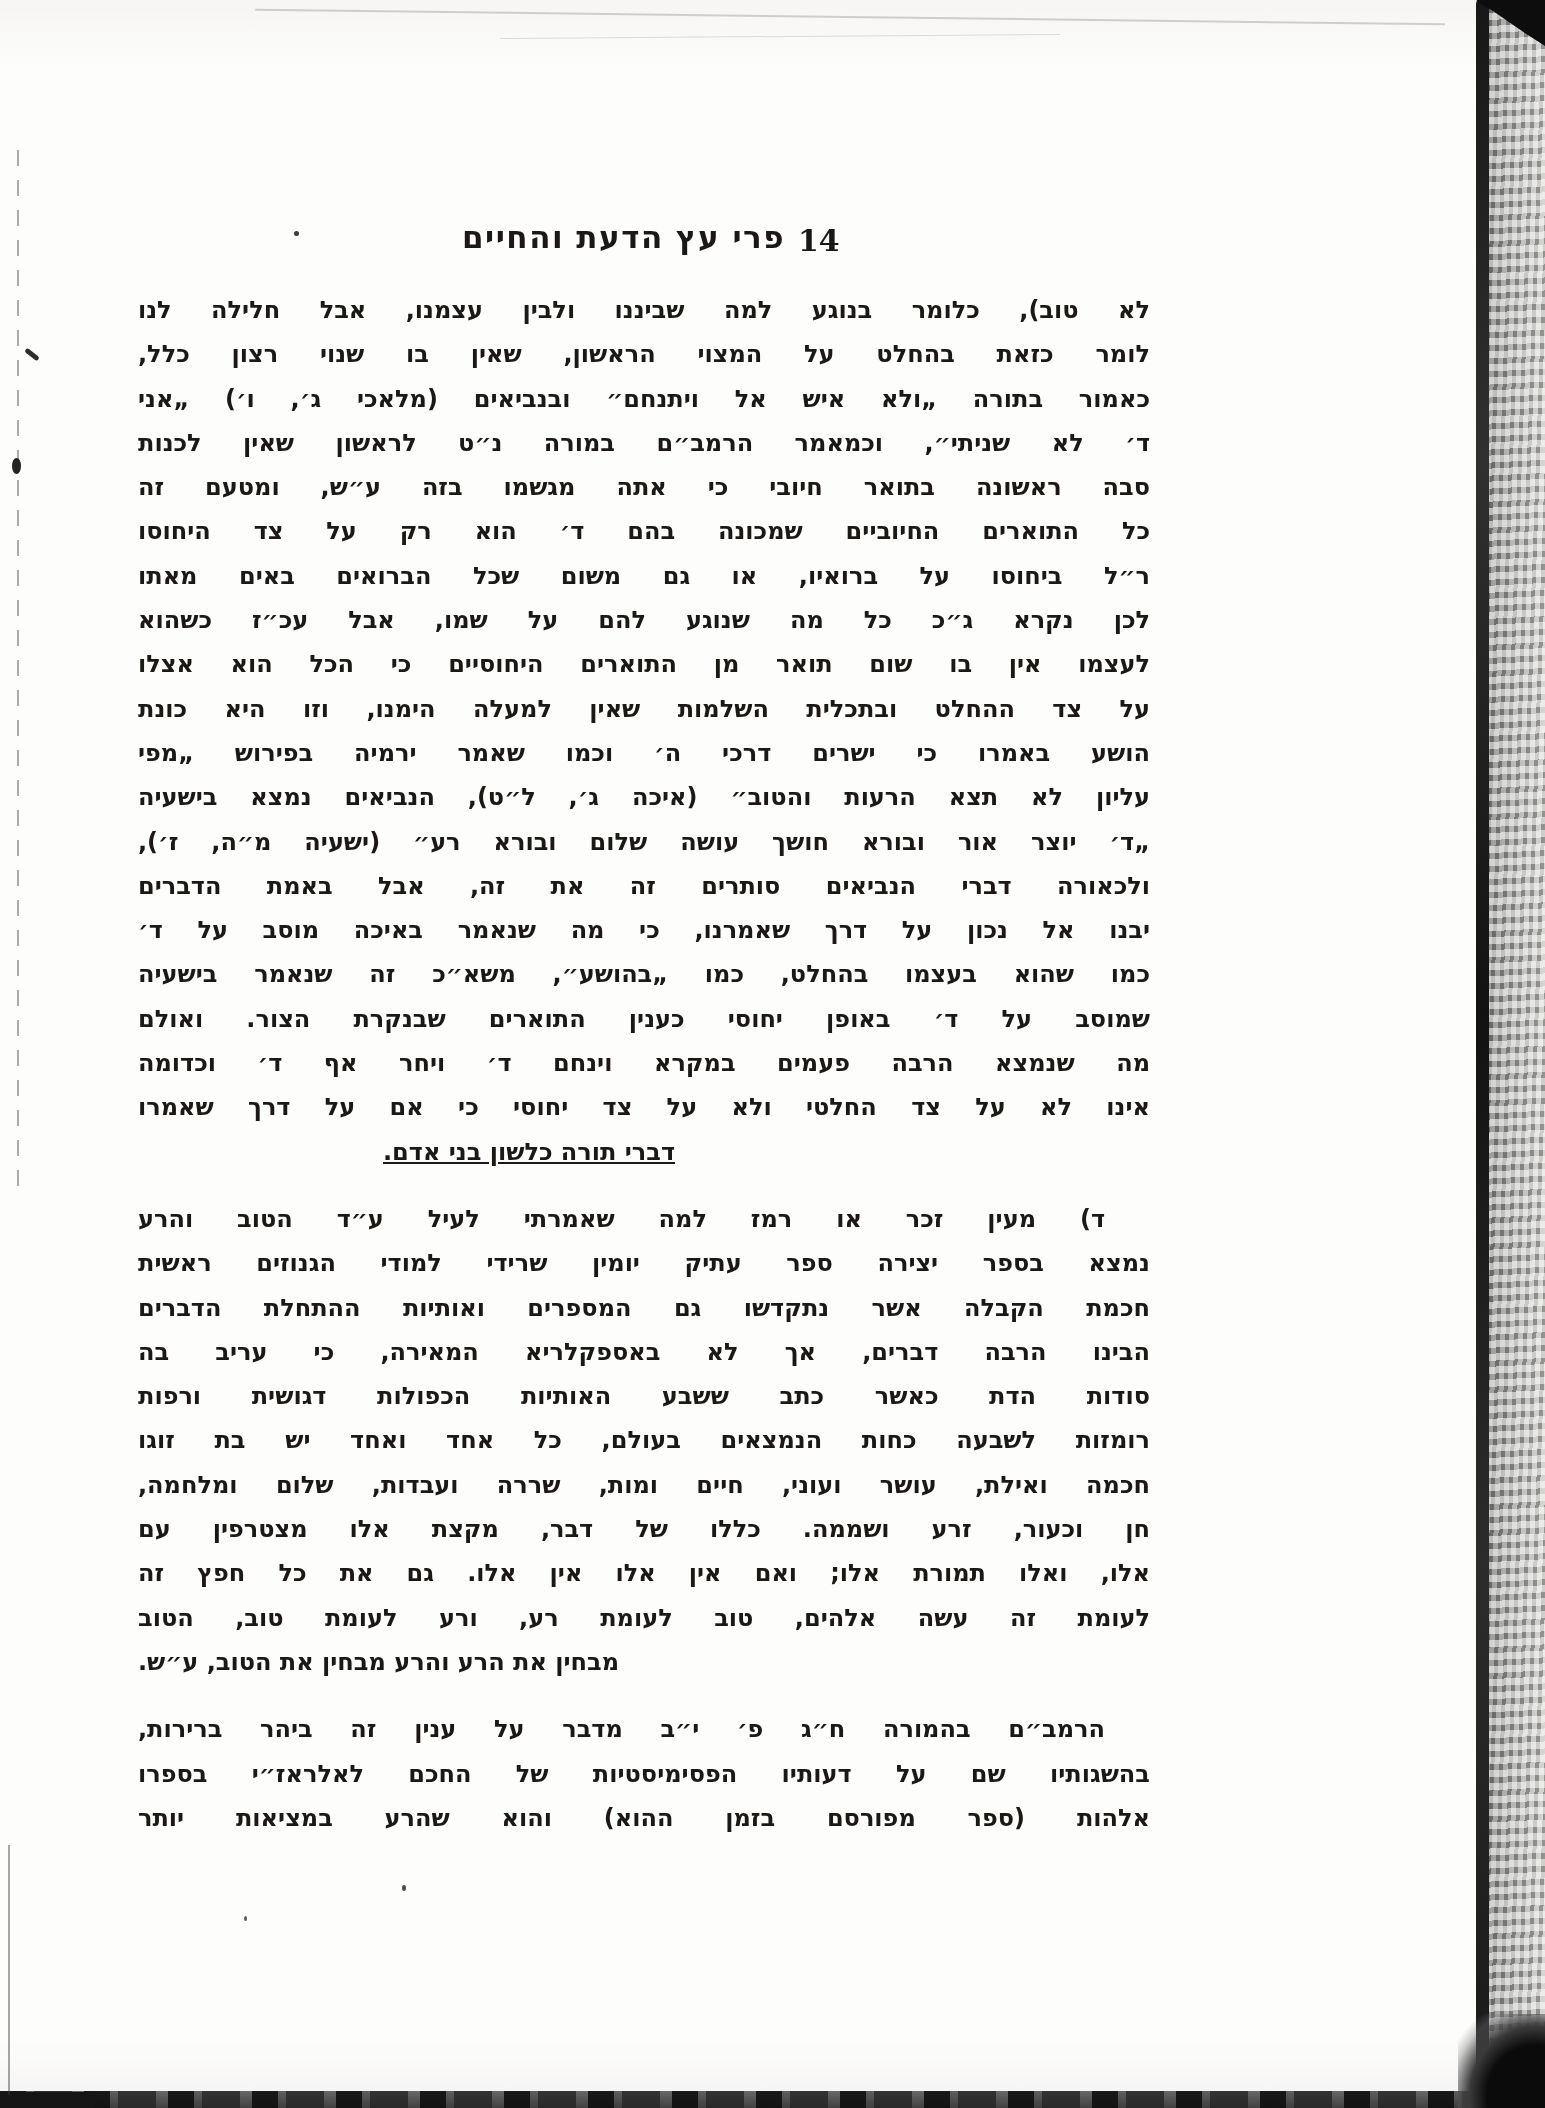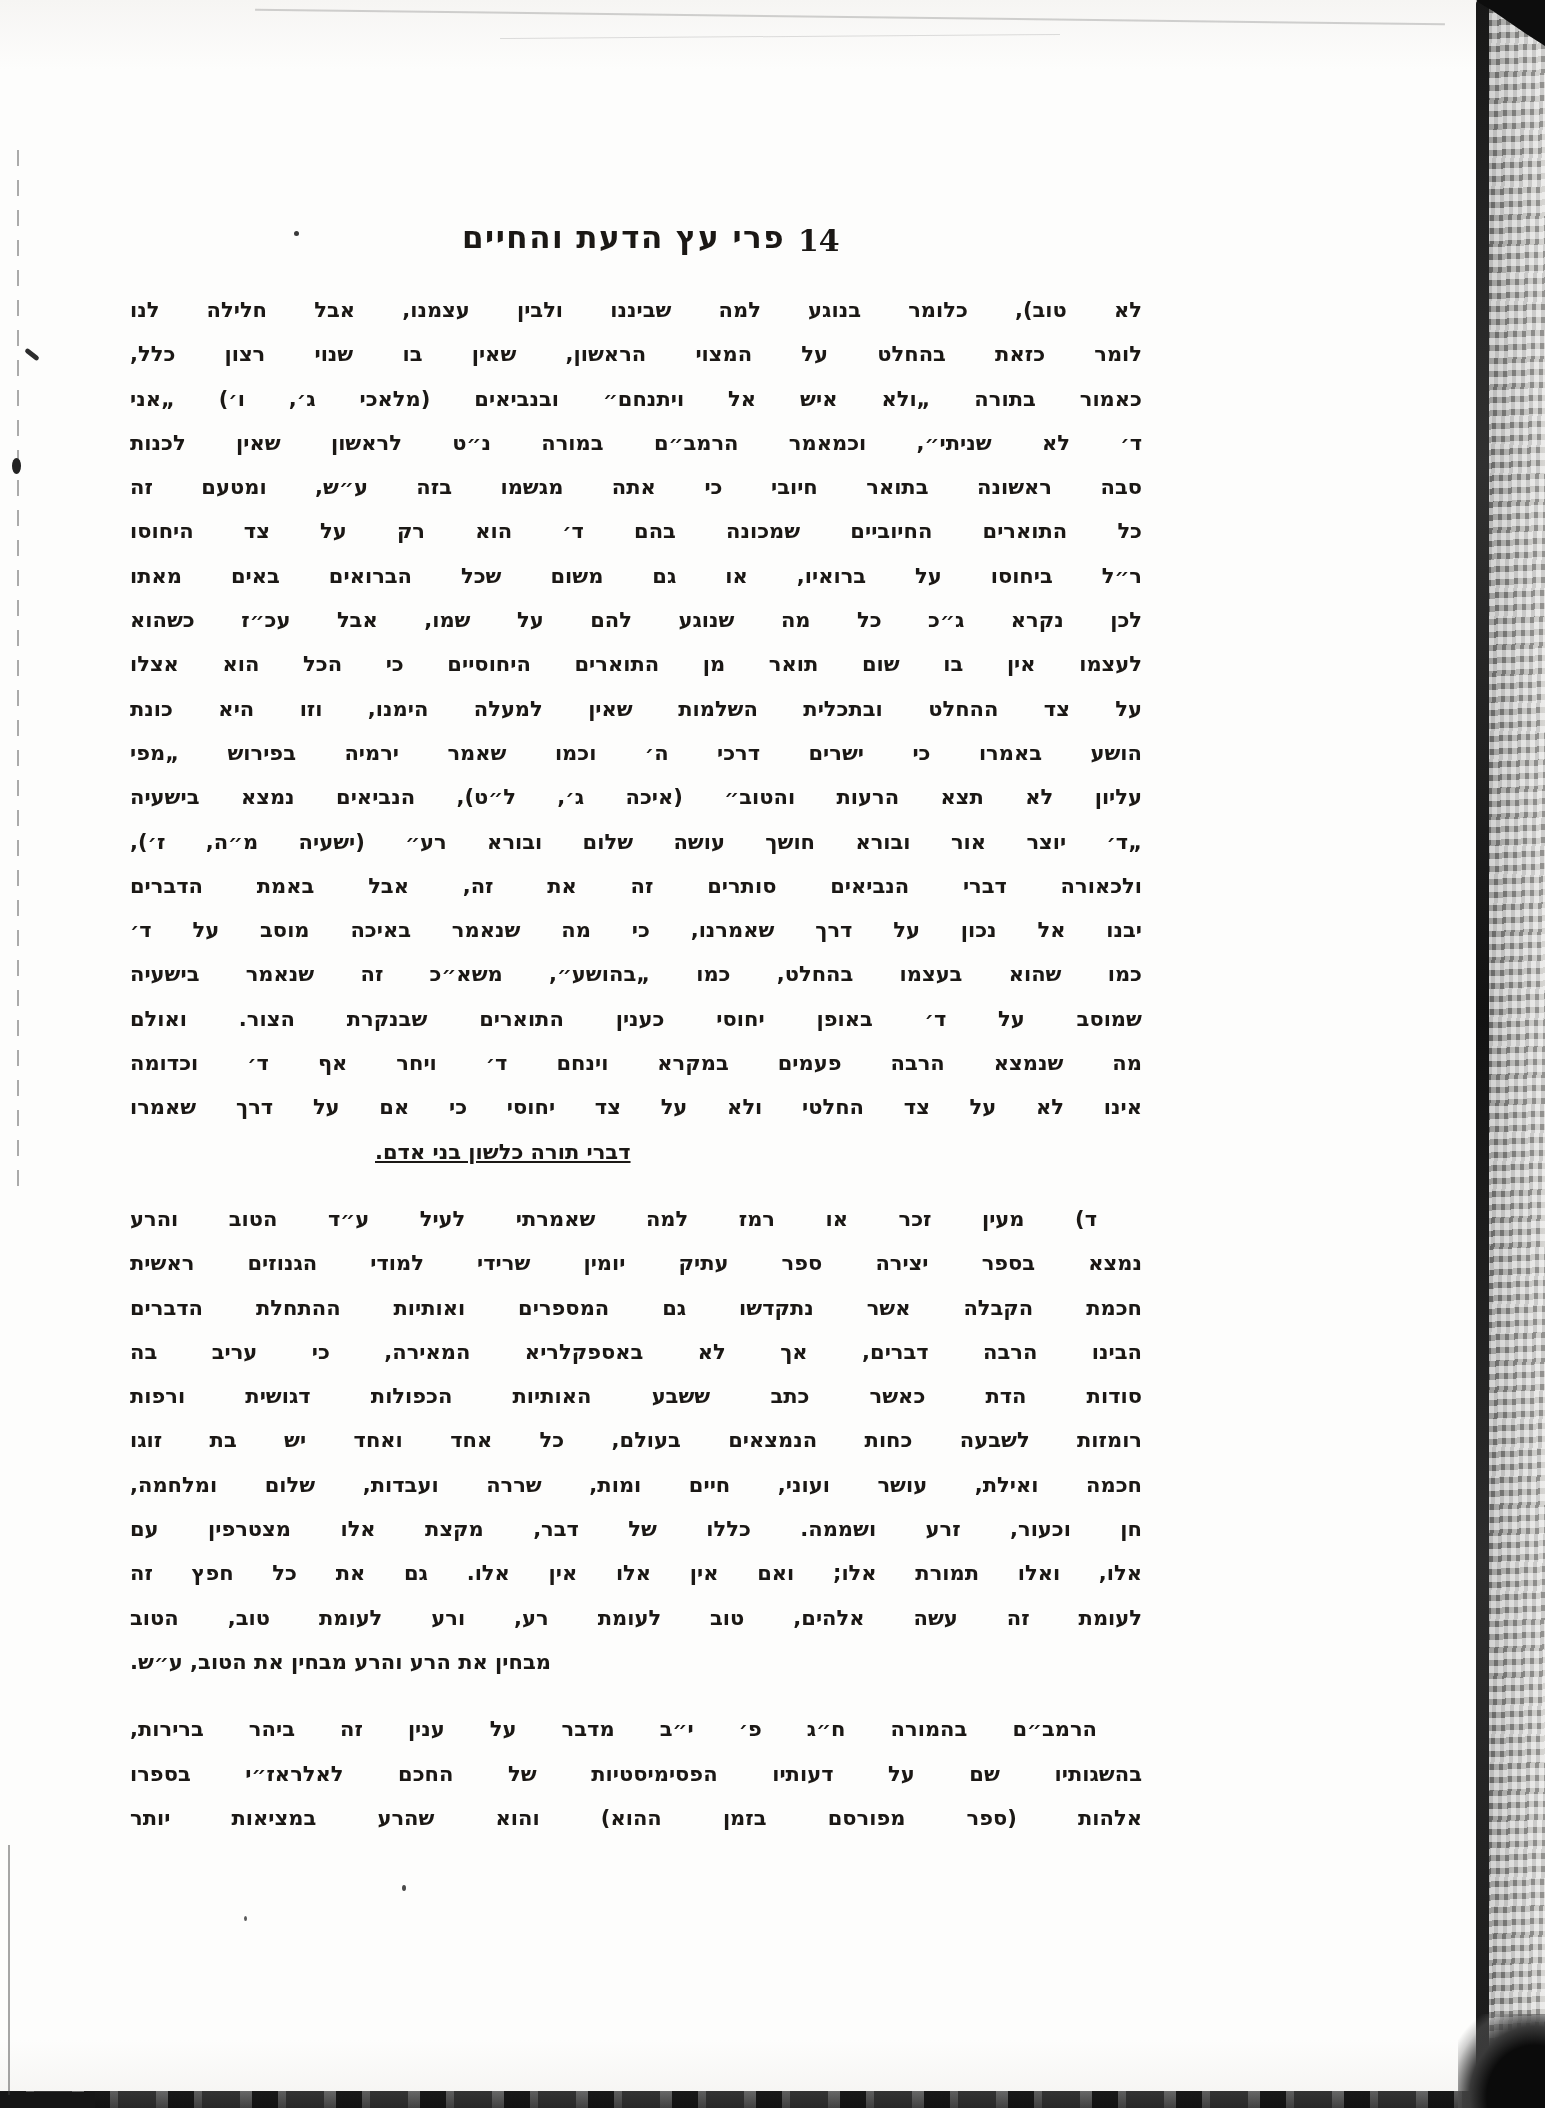--- a/index.html
+++ b/index.html
@@ -69,23 +69,23 @@
     color:#1b1815;
     margin-left:44px;
   }
   .pagenum {
     position:absolute; left:798px; top:223px;
     font-family:"DejaVu Serif", serif;
     font-size:30px; font-weight:bold; color:#1b1815;text-align:center;
   }
   
   .text-block {
-    position:absolute; left:130px; top:288px; width:1012px;
+    position:absolute; left:138px; top:288px; width:1012px;
     direction:rtl; color:#1b1815;
-    font-weight:bold; font-size:21px; line-height:44.3px;
+    font-weight:bold; font-size:24px; line-height:44.3px;
   }
   .line {
     text-align:justify; text-align-last:justify;
     height:44.3px; overflow:hidden;
   }
   .line.indent { padding-right:45px;margin-top:23px; }
   .line.short-left { text-align-last:left; }
   .line.short-center { text-align-last:left; padding-left:245px;text-decoration:underline; }
 </style>
 </head>

